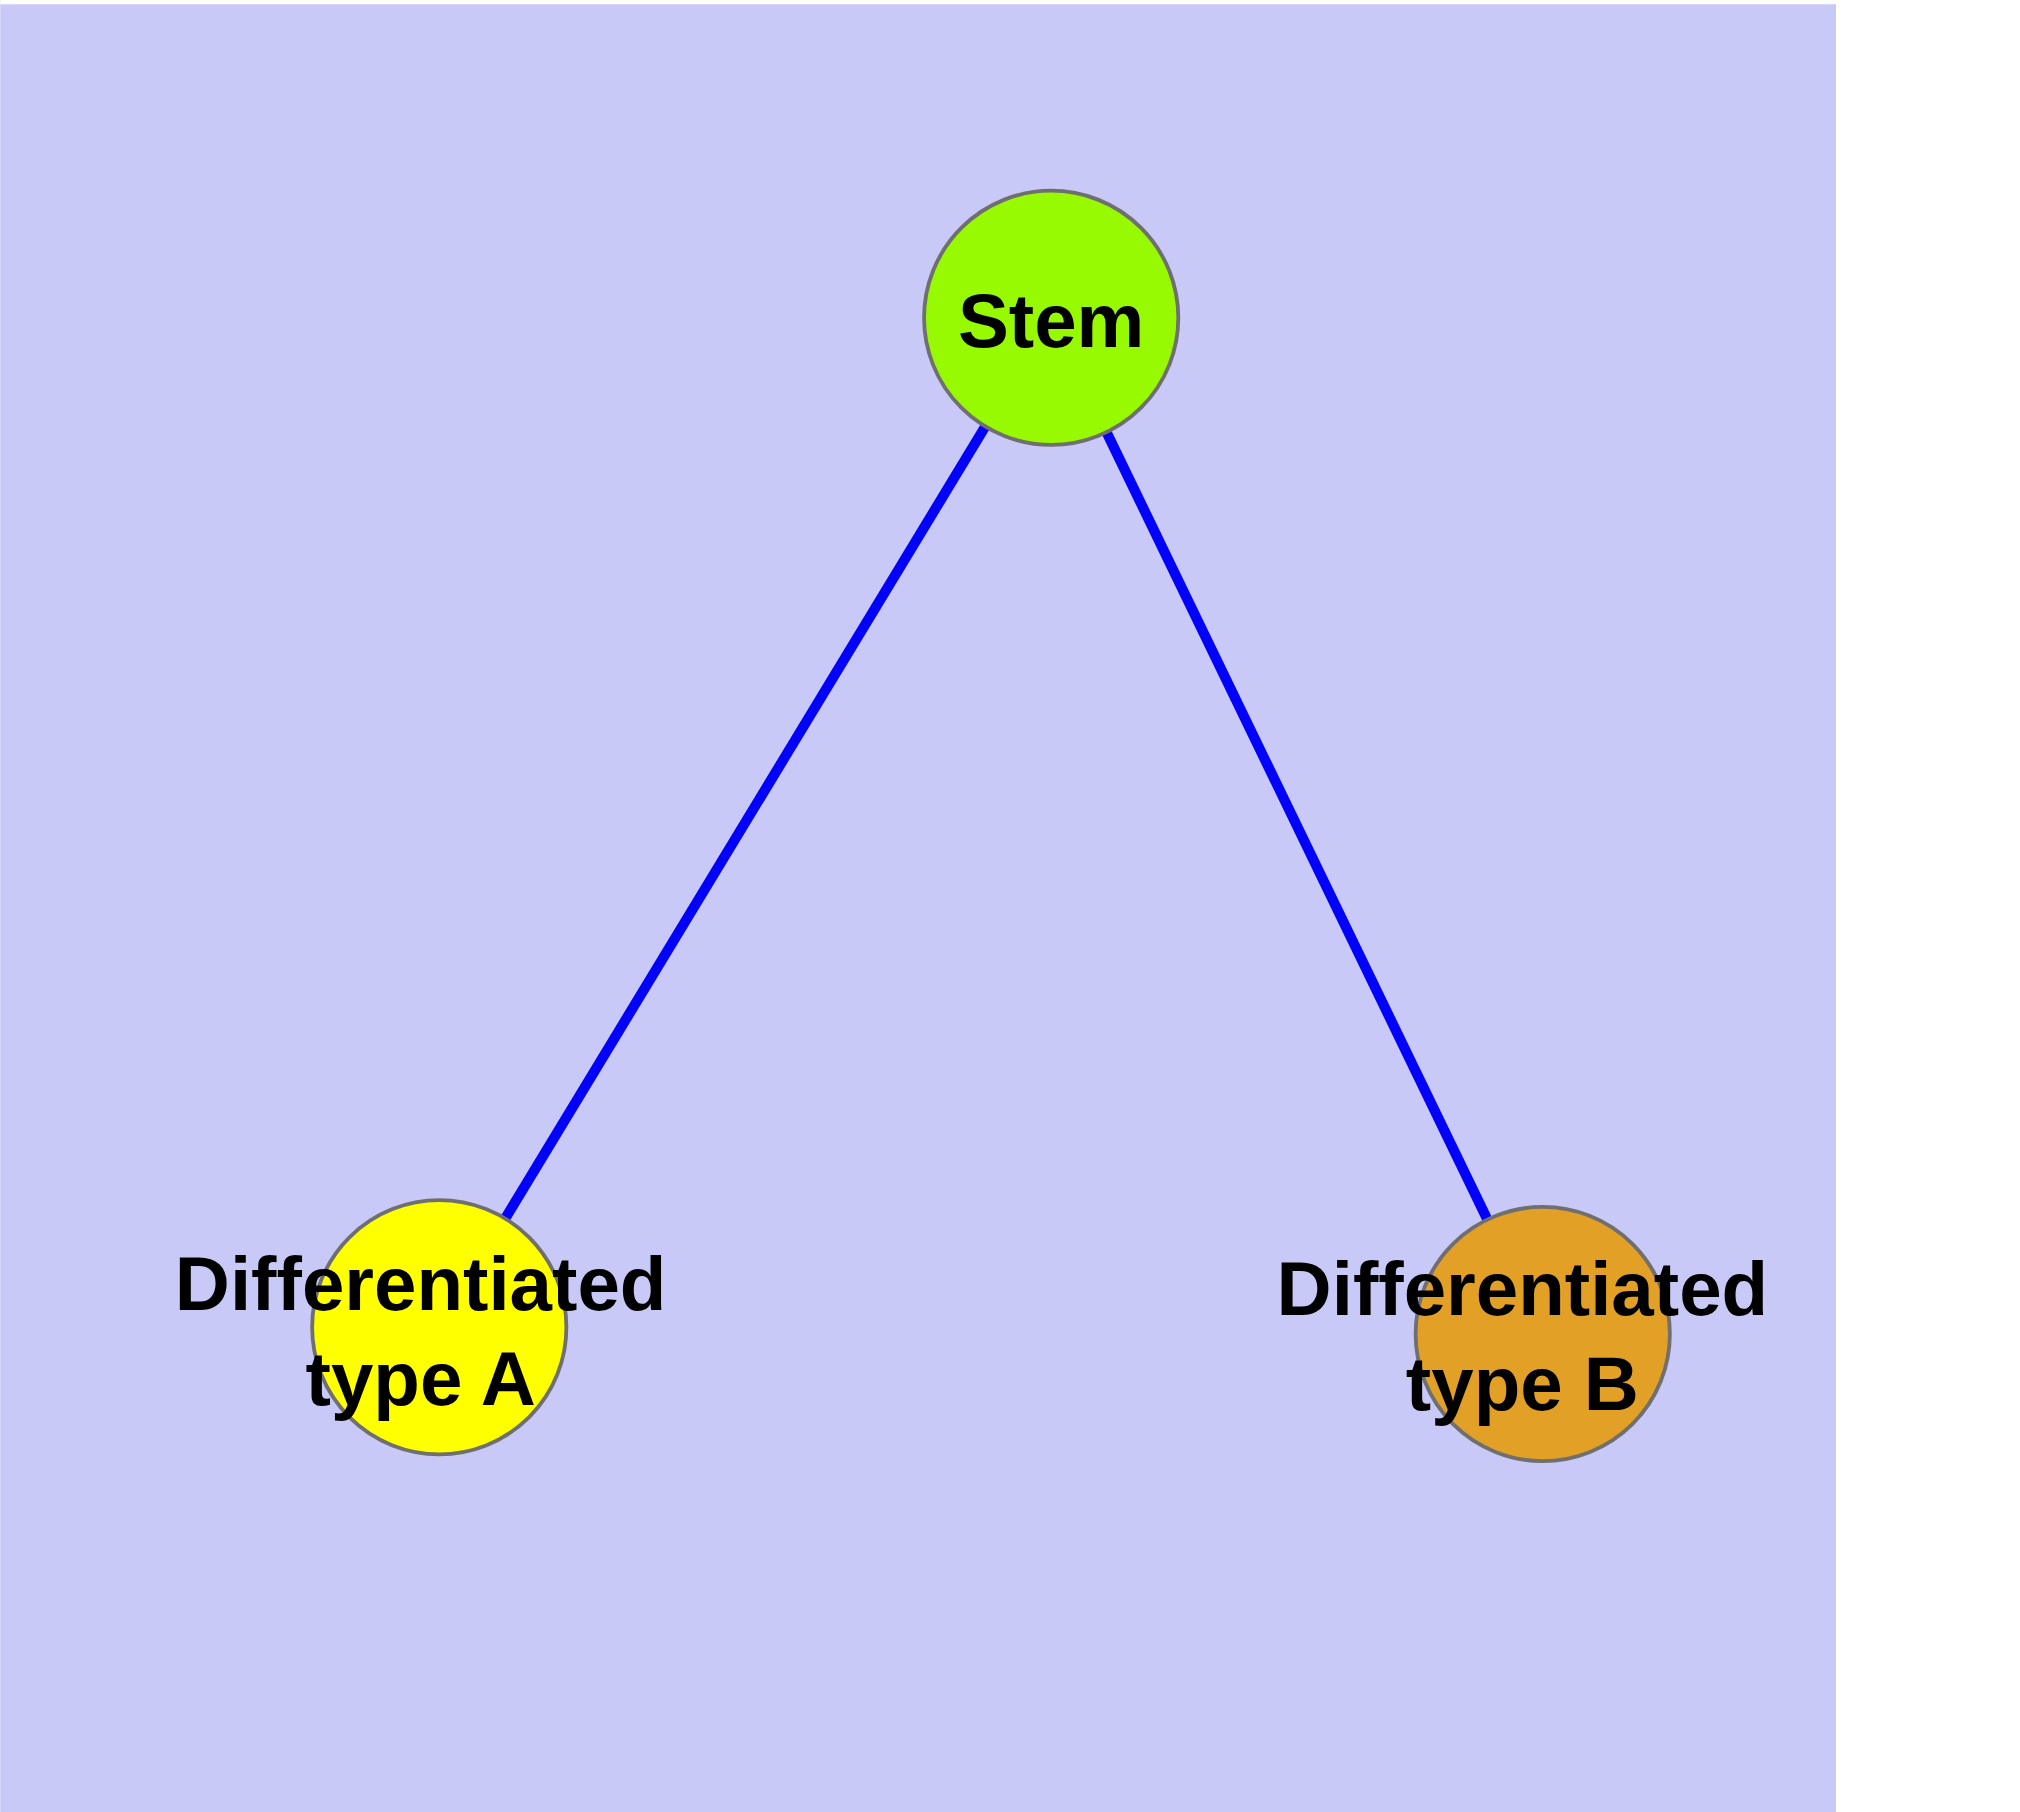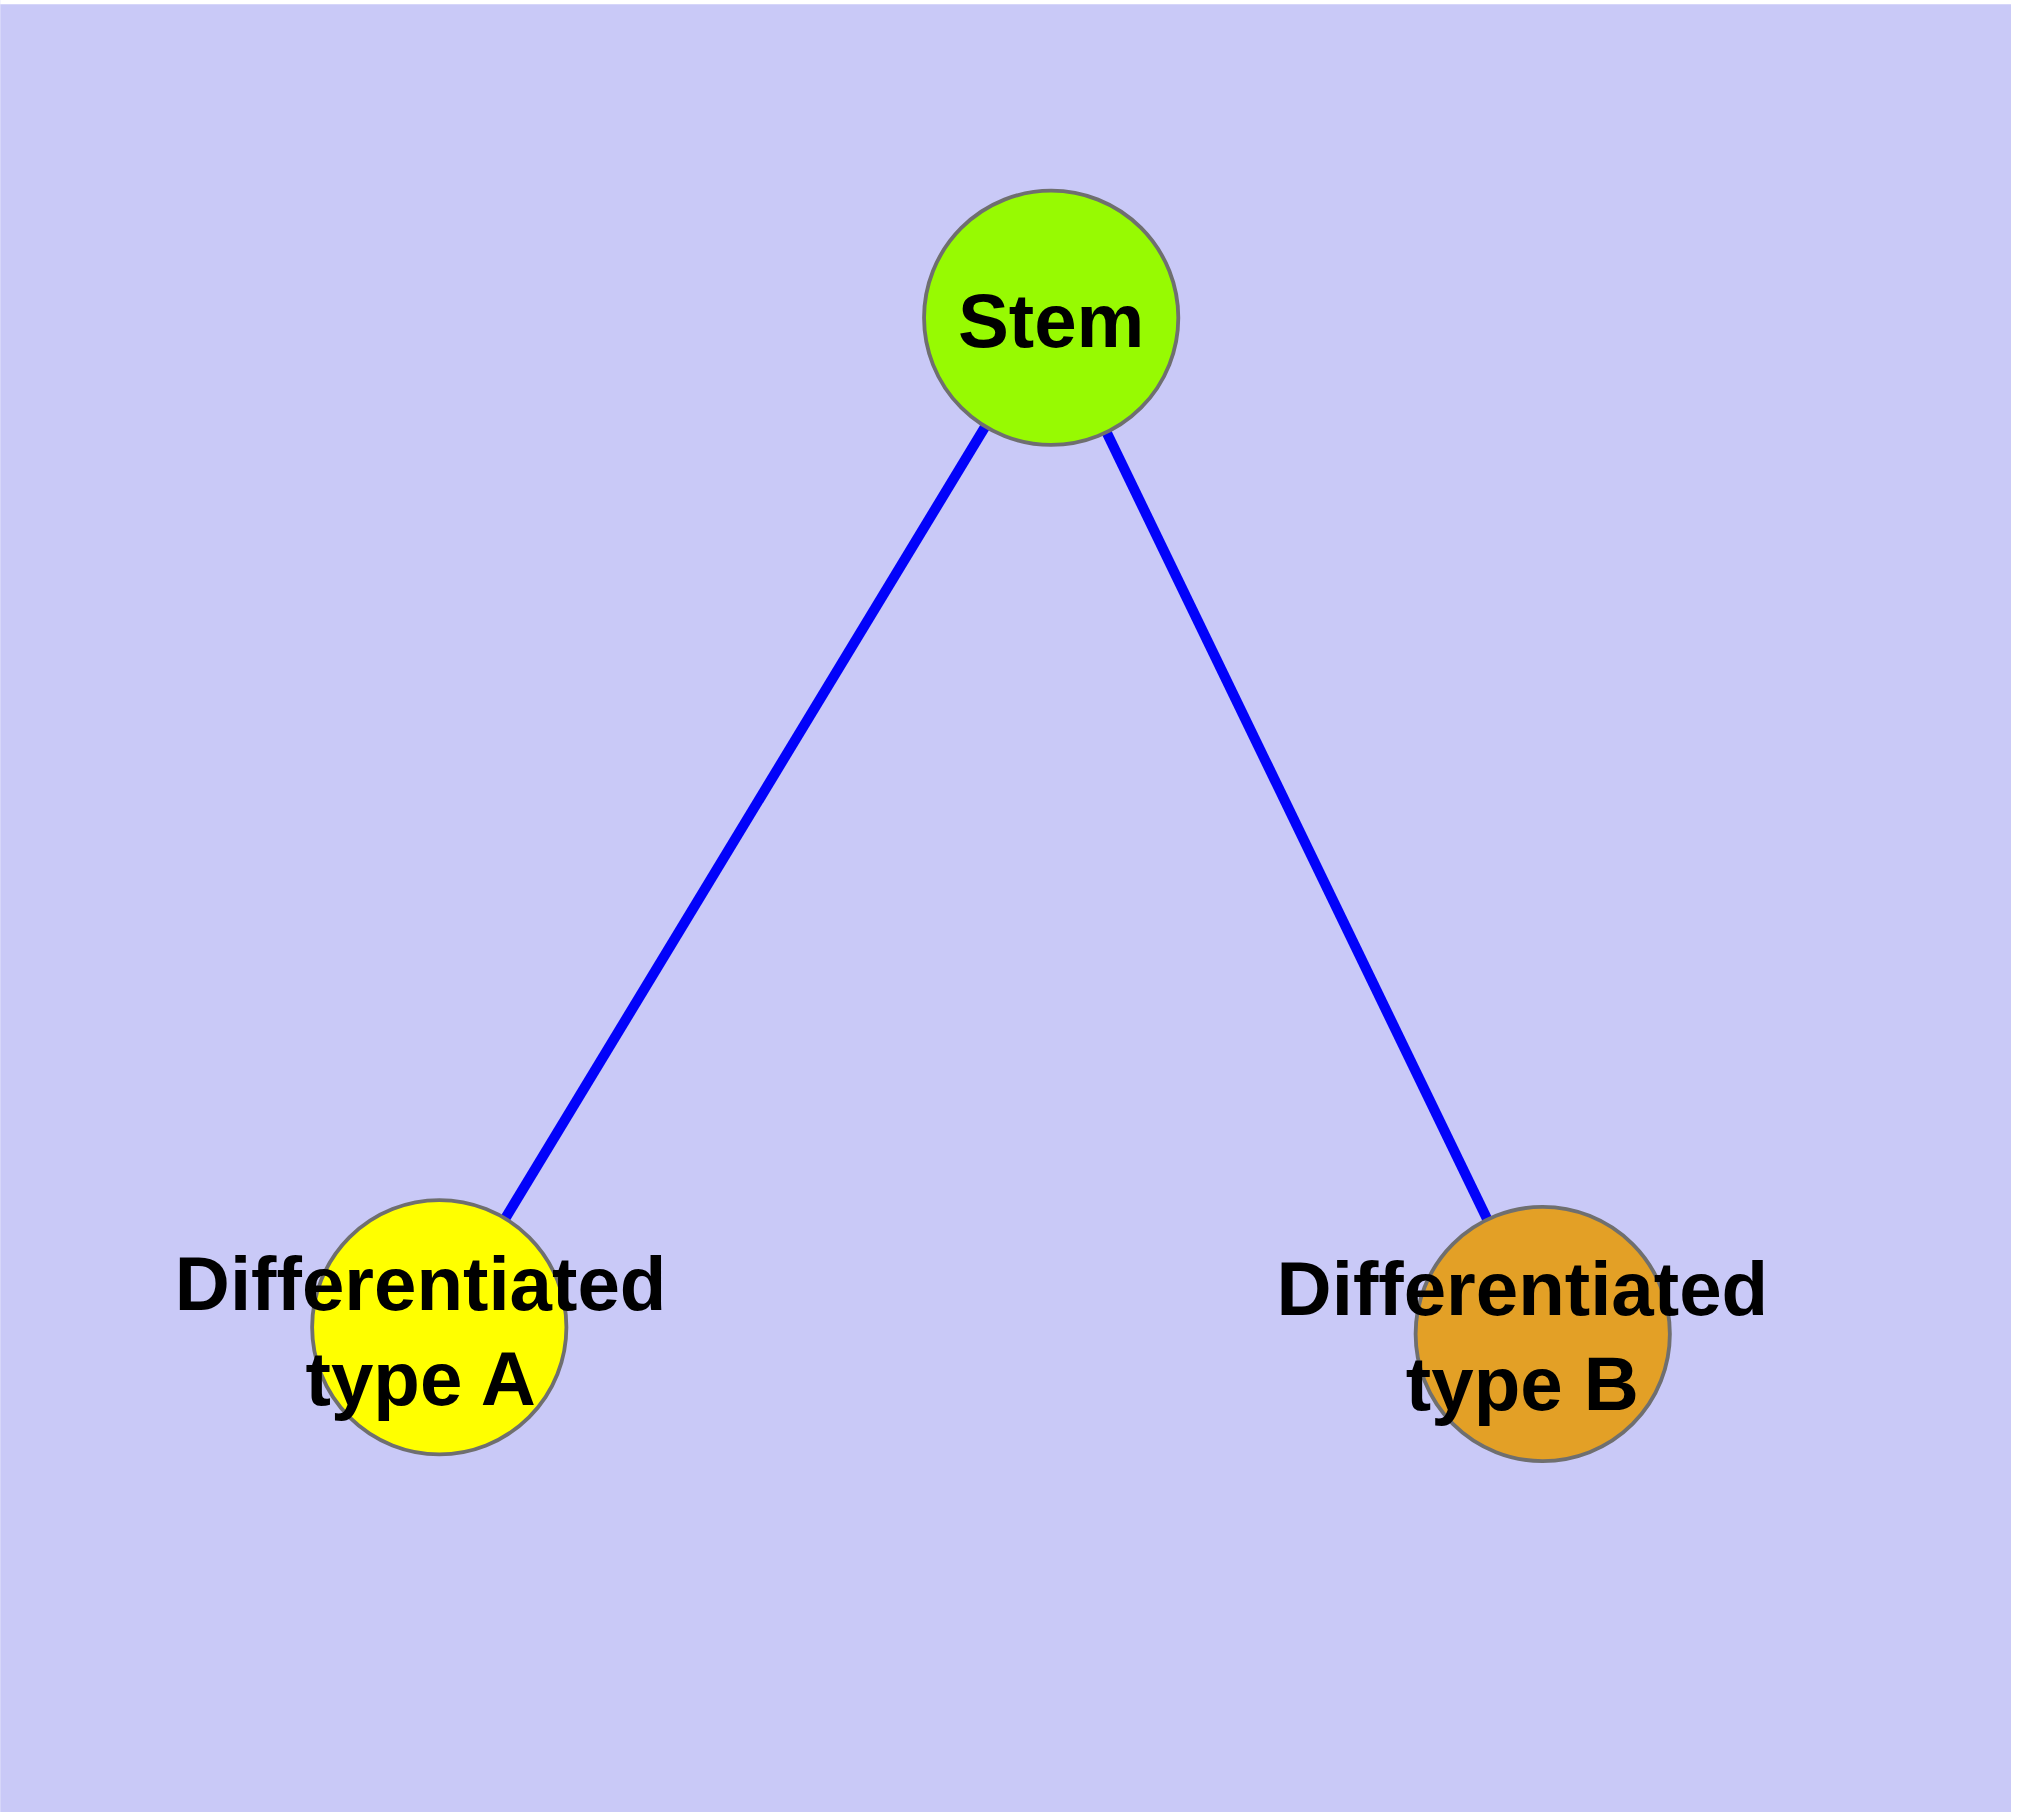--- a/index.html
+++ b/index.html
@@ -3,21 +3,21 @@
 <meta charset="utf-8">
 <style>
   html, body {
     margin: 0;
     padding: 0;
     background: #ffffff;
     font-family: "Liberation Sans", sans-serif;
   }
   .stage {
     position: relative;
-    width: 2011px;
+    width: 1836px;
     height: 1812px;
     overflow: hidden;
   }
   svg { display: block; }
   .node-label, .node-label-line {
     font-family: "Liberation Sans", sans-serif;
     font-weight: 700;
     font-size: 90px;
   }
 </style>

